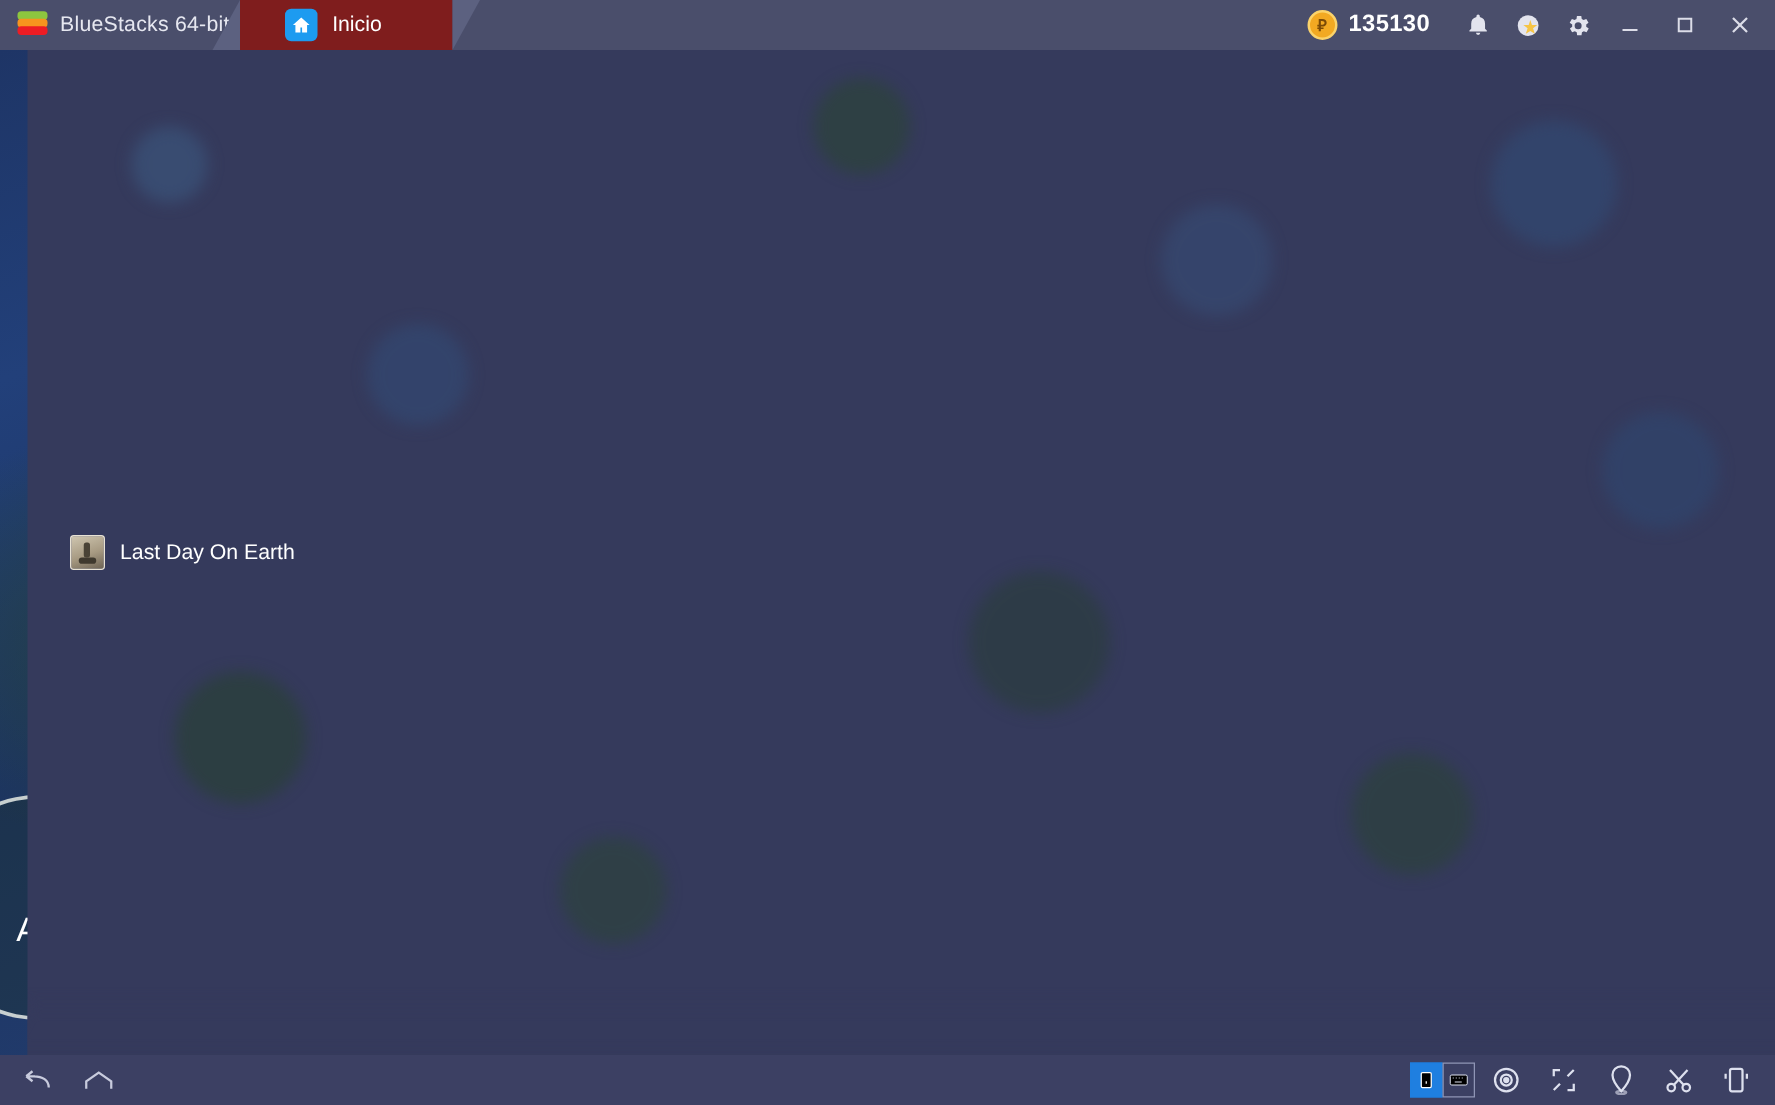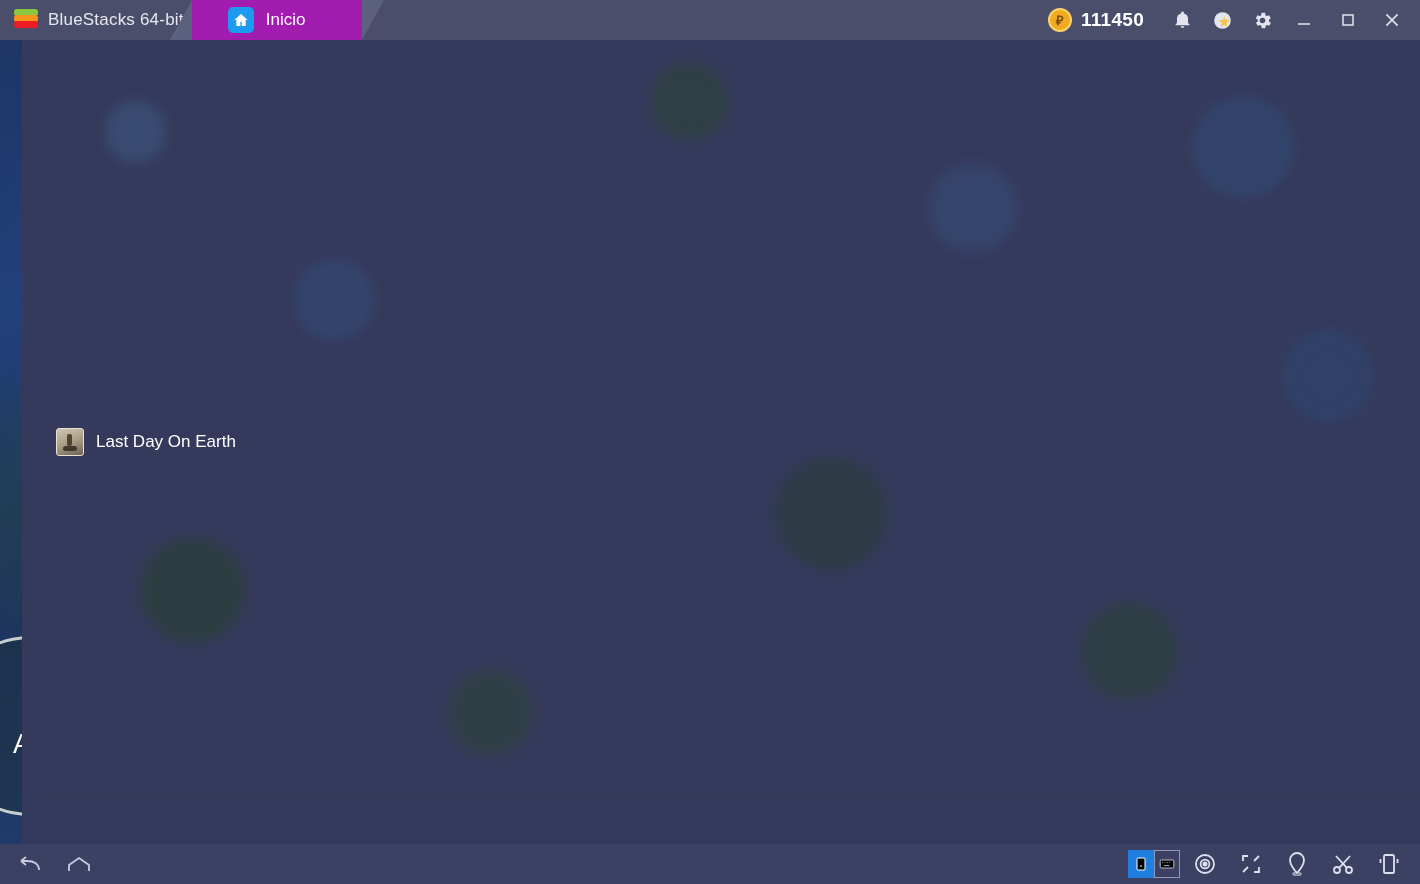--- a/index.html
+++ b/index.html
@@ -28,21 +28,21 @@
   .bs-logo i { position: absolute; left: 0; width: 24px; height: 7px; border-radius: 3px; display:block; }
   .bs-logo i:nth-child(1) { top: 0;  background: #8dc63f; }
   .bs-logo i:nth-child(2) { top: 6px; background: #f7941e; }
   .bs-logo i:nth-child(3) { top: 12px; background: #ed1c24; }
 
   .tab {
     position: relative; display: flex; align-items: center; gap: 12px;
     padding: 0 34px 0 22px; height: 40px; min-width: 170px;
   }
   .tab .tab-label { font-size: 17px; color: #fff; white-space: nowrap; }
-  .tab.home { background: #a21caf; margin-left: -14px; padding-left: 36px; }
+  .tab.home { background: #7f1d1d; margin-left: -14px; padding-left: 36px; }
   .tab.home::before {
     content:""; position:absolute; left:0; top:0; border-style: solid;
     border-width: 0 0 40px 22px; border-color: transparent transparent #5c6180 transparent;
     transform: translateX(-22px);
   }
   .tab.home::after {
     content:""; position:absolute; right:-22px; top:0; border-style: solid;
     border-width: 40px 22px 0 0; border-color: #5c6180 transparent transparent transparent;
   }
   .tab.game { background: #353a5c; margin-left: 22px; padding-left: 34px; min-width: 210px; }
@@ -330,21 +330,21 @@
     </div>
 
     <div class="tab game">
       <span class="tab-ico-game"></span>
       <span class="tab-label">Last Day On Earth</span>
     </div>
 
     <div class="topbar-right">
       <div class="coin-wrap">
         <span class="coin">₽</span>
-        <span class="coin-val">111450</span>
+        <span class="coin-val">135130</span>
       </div>
       <div class="tb-btn">
         <svg width="19" height="20" viewBox="0 0 24 24">
             <path d="M12 22a2.2 2.2 0 0 0 2.2-2.1H9.8A2.2 2.2 0 0 0 12 22zm7-6.3v-5a7 7 0 0 0-5.3-6.8V3a1.7 1.7 0 0 0-3.4 0v.9A7 7 0 0 0 5 10.7v5l-1.8 1.9v.9h17.6v-.9z"></path>
           </svg>
       </div>
       <div class="tb-btn">
         <svg width="21" height="21" viewBox="0 0 24 24">
             <circle cx="12" cy="12" r="9.5"></circle>
             <path d="M16.5 14.5l1.6 5-4.1-2.6-4.1 2.6 1.6-5-3.9-3.1h4.9l1.5-4.6 1.5 4.6h4.9z" fill="#f6c445"></path>

